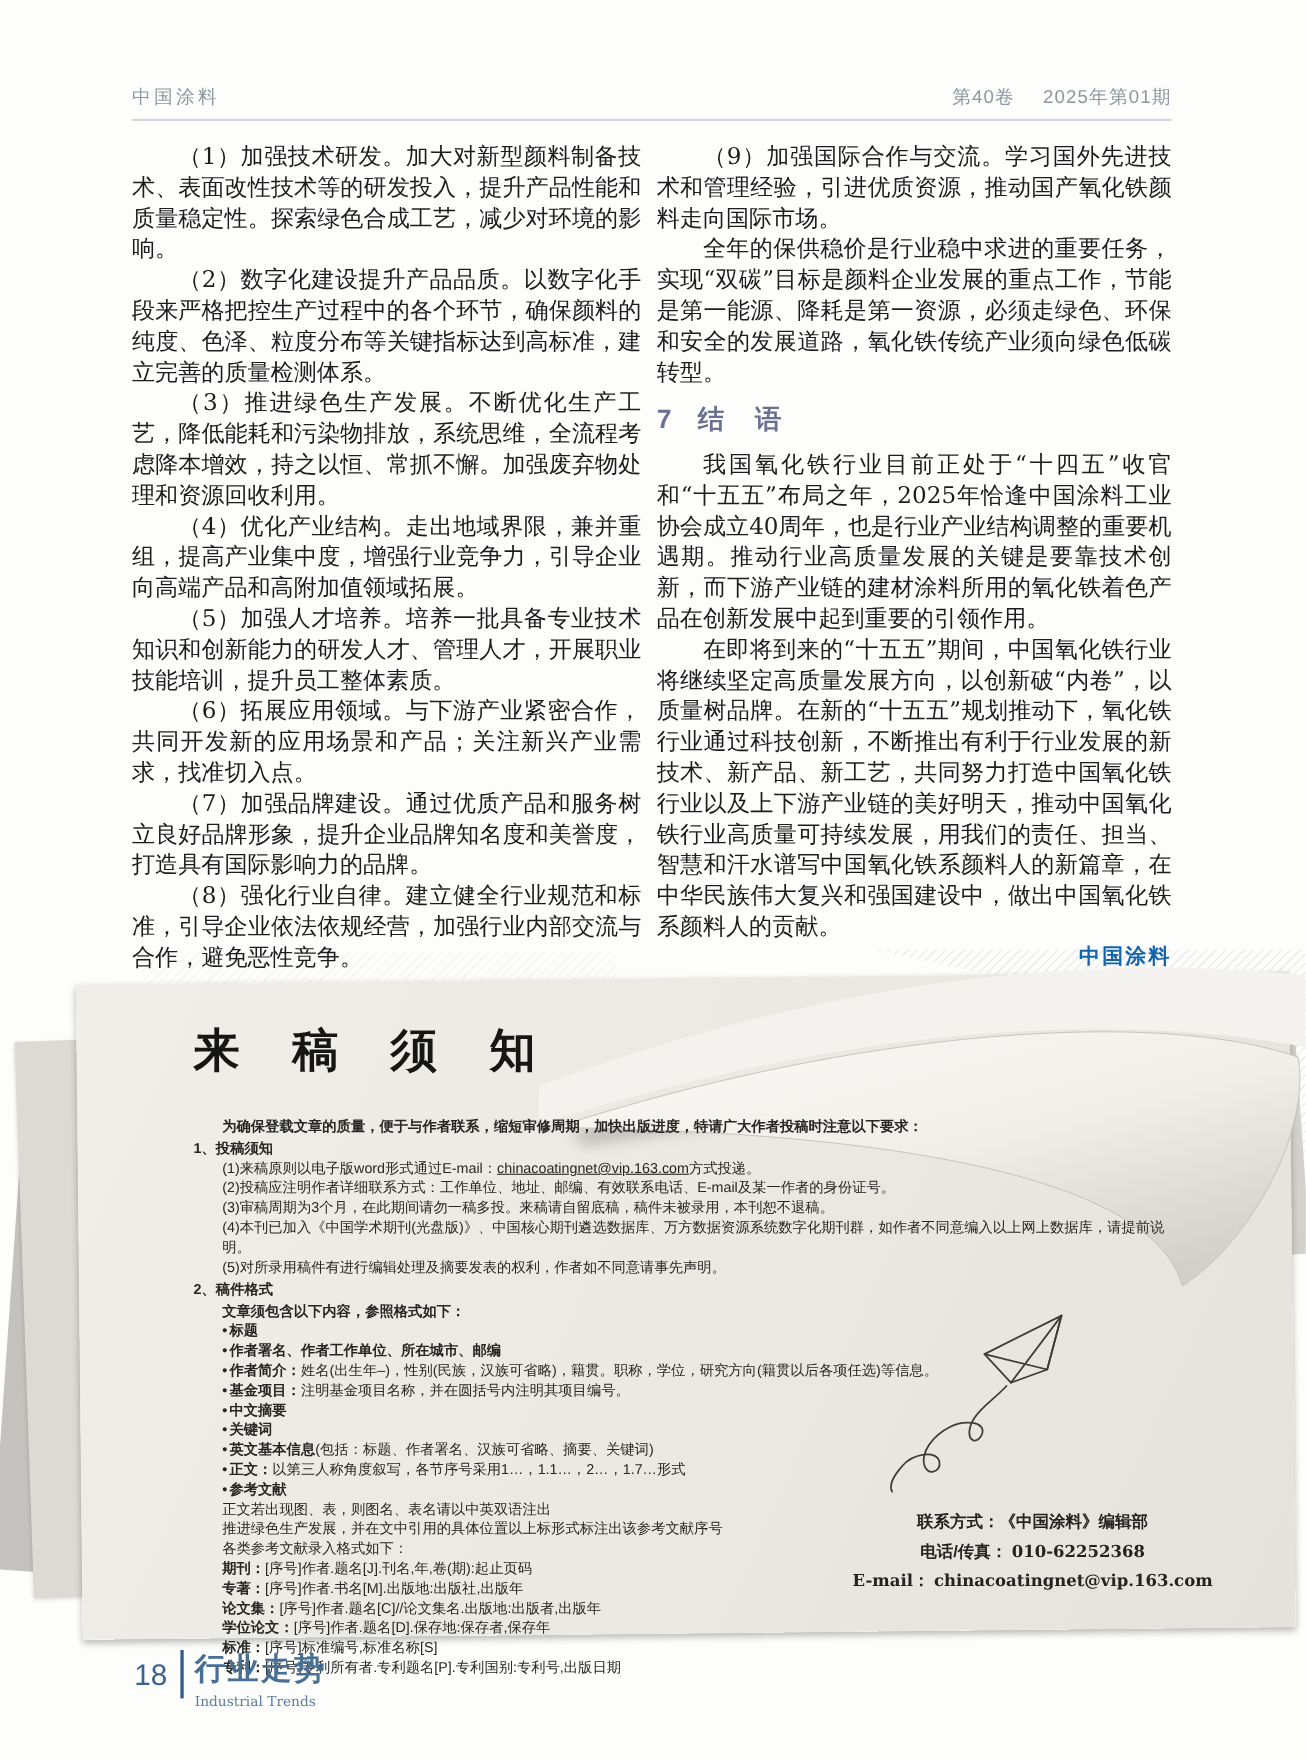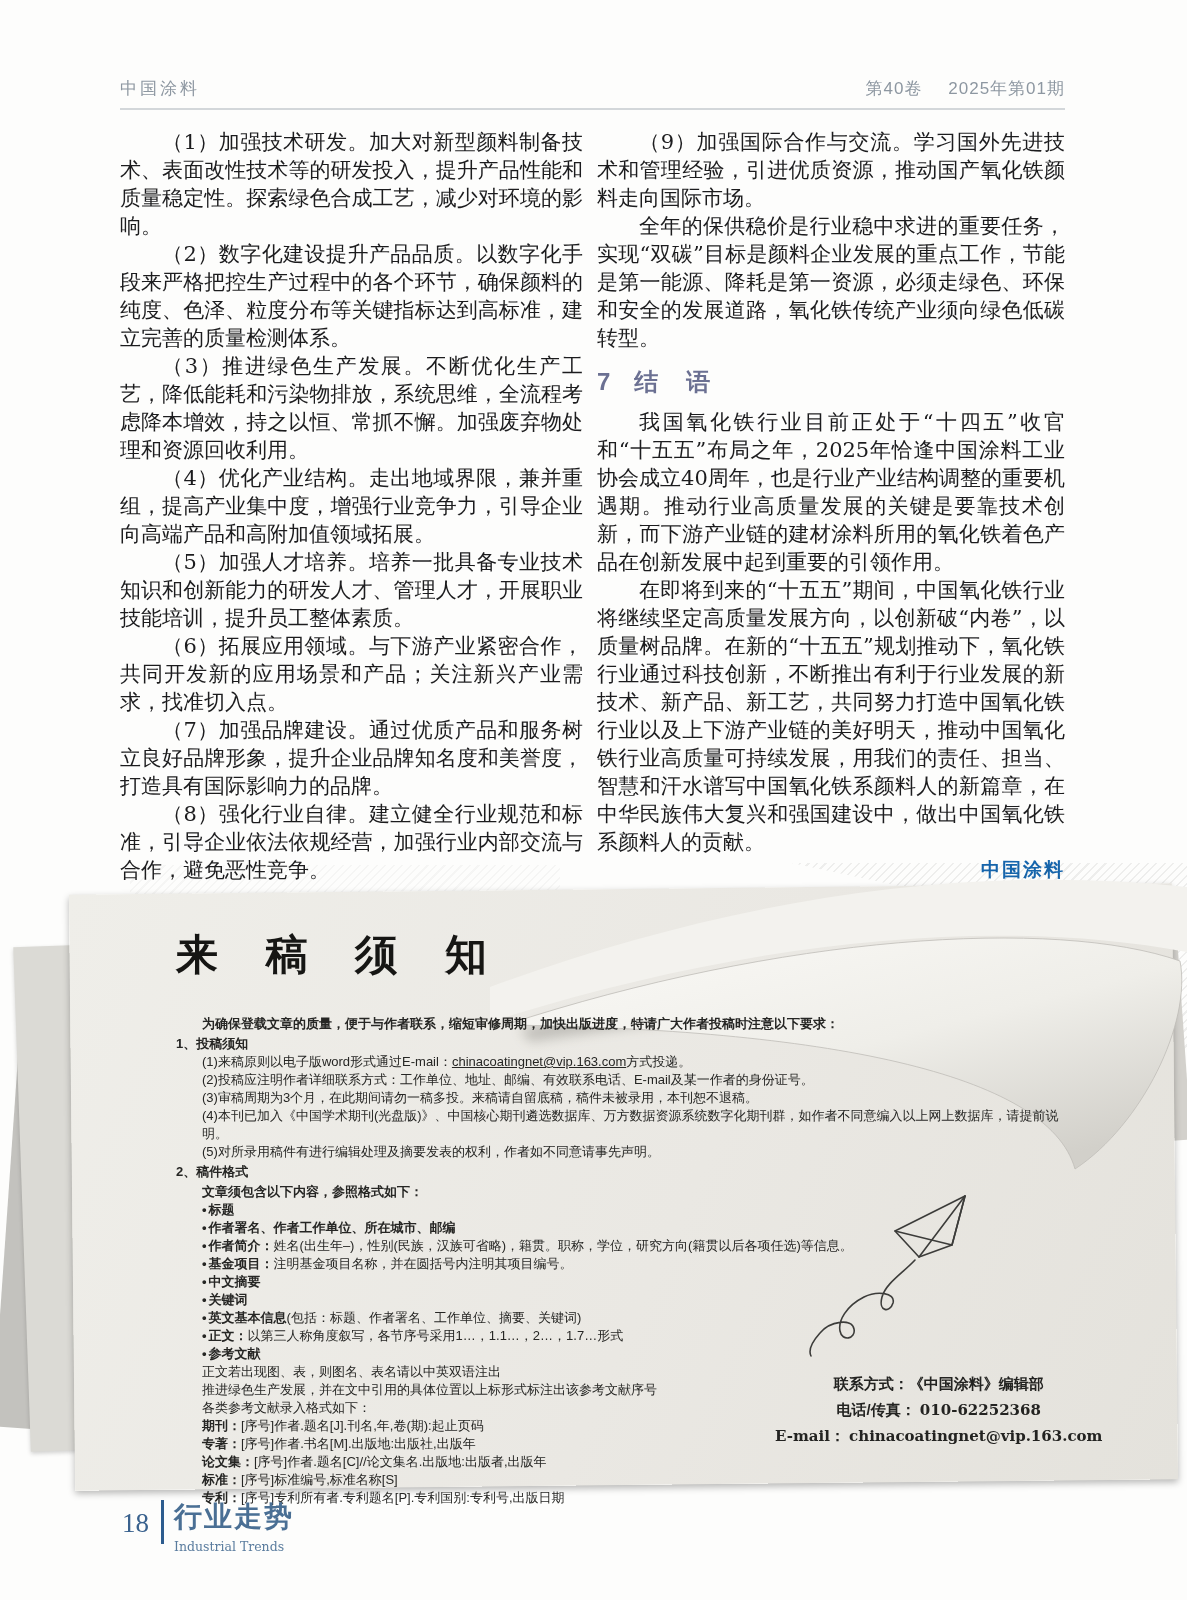--- a/index.html
+++ b/index.html
@@ -71,21 +71,21 @@
   .ref-line .r-label{font-weight:bold;}
   .mail-link{text-decoration:underline;color:#262624;}
   .notice-contact{
     position:absolute;left:775px;top:508px;
     font-size:15px;font-weight:bold;color:#232321;line-height:26px;text-align:center;
   }
   .notice-contact .latin{font-family:"DejaVu Serif","Liberation Serif",serif;}
   .plane-svg{position:absolute;left:778px;top:282px;width:302px;height:232px;}
   
   .page-footer{position:absolute;left:122px;top:1498px;display:flex;align-items:flex-start;}
-  .page-footer .pnum{font-family:Liberation Serif, serif;font-size:27px;color:#3a628e;margin-top:10px;}
+  .page-footer .pnum{font-family:Liberation Sans, sans-serif;font-size:27px;color:#3a628e;margin-top:10px;}
   .page-footer .vbar{width:3px;height:44px;background:#2d5c8e;margin:2px 10px 0 12px;}
   .page-footer .f-zh{font-size:28px;font-weight:bold;color:#4a6f94;letter-spacing:2px;}
   .page-footer .f-en{font-family:"DejaVu Serif","Liberation Serif",serif;font-size:12.5px;color:#5a7c9e;margin-top:3px;}
 </style>
 </head>
 <body>
 
 <div class="page-header">
   <span>中国涂料</span>
   <span class="issue-box">
@@ -159,30 +159,31 @@
 
     <div class="nb-h">2、稿件格式</div>
     <div class="nb-ind nb-h">文章须包含以下内容，参照格式如下：</div>
 
     <div class="nb-ind n-bullet"><span class="dot">•</span><span class="b-label">标题</span><span></span></div>
     <div class="nb-ind n-bullet"><span class="dot">•</span><span class="b-label">作者署名、作者工作单位、所在城市、邮编</span><span></span></div>
     <div class="nb-ind n-bullet"><span class="dot">•</span><span class="b-label">作者简介：</span><span>姓名(出生年–)，性别(民族，汉族可省略)，籍贯。职称，学位，研究方向(籍贯以后各项任选)等信息。</span></div>
     <div class="nb-ind n-bullet"><span class="dot">•</span><span class="b-label">基金项目：</span><span>注明基金项目名称，并在圆括号内注明其项目编号。</span></div>
     <div class="nb-ind n-bullet"><span class="dot">•</span><span class="b-label">中文摘要</span><span></span></div>
     <div class="nb-ind n-bullet"><span class="dot">•</span><span class="b-label">关键词</span><span></span></div>
-    <div class="nb-ind n-bullet"><span class="dot">•</span><span class="b-label">英文基本信息</span><span>(包括：标题、作者署名、工作单位、摘要、关键词)</span></div>
+    <div class="nb-ind n-bullet"><span class="dot">•</span><span class="b-label">英文基本信息</span><span>(包括：标题、作者署名、汉族可省略、摘要、关键词)</span></div>
     <div class="nb-ind n-bullet"><span class="dot">•</span><span class="b-label">正文：</span><span>以第三人称角度叙写，各节序号采用1…，1.1…，2…，1.7…形式</span></div>
     <div class="nb-ind n-bullet"><span class="dot">•</span><span class="b-label">参考文献</span><span></span></div>
     <div class="nb-ind">正文若出现图、表，则图名、表名请以中英双语注出</div>
     <div class="nb-ind">推进绿色生产发展，并在文中引用的具体位置以上标形式标注出该参考文献序号</div>
     <div class="nb-ind">各类参考文献录入格式如下：</div>
 
     <div class="nb-ind ref-line"><span class="r-label">期刊：</span><span>[序号]作者.题名[J].刊名,年,卷(期):起止页码</span></div>
     <div class="nb-ind ref-line"><span class="r-label">专著：</span><span>[序号]作者.书名[M].出版地:出版社,出版年</span></div>
     <div class="nb-ind ref-line"><span class="r-label">论文集：</span><span>[序号]作者.题名[C]//论文集名.出版地:出版者,出版年</span></div>
+    <div class="nb-ind ref-line"><span class="r-label">学位论文：</span><span>[序号]作者.题名[D].保存地:保存者,保存年</span></div>
     <div class="nb-ind ref-line"><span class="r-label">标准：</span><span>[序号]标准编号,标准名称[S]</span></div>
     <div class="nb-ind ref-line"><span class="r-label">专利：</span><span>[序号]专利所有者.专利题名[P].专利国别:专利号,出版日期</span></div>
   </div>
 
   <svg class="plane-svg" viewBox="0 0 302 232">
     <g fill="none" stroke="#3c3c3a" stroke-width="1.6" stroke-linecap="round" stroke-linejoin="round">
       <path d="M 187,51 L 117,86 L 174,100 Z"></path>
       <path d="M 187,51 L 141,112 L 117,86"></path>
       <path d="M 141,112 L 174,100 L 187,51"></path>
       <path d="M 137,115 C 125,128 108,138 104,152 C 100,167 112,168 115,158 C 118,147 98,146 86,152 C 68,161 60,176 62,186 C 64,197 78,194 76,184 C 74,173 52,176 42,188 C 34,197 30,205 33,211"></path>

